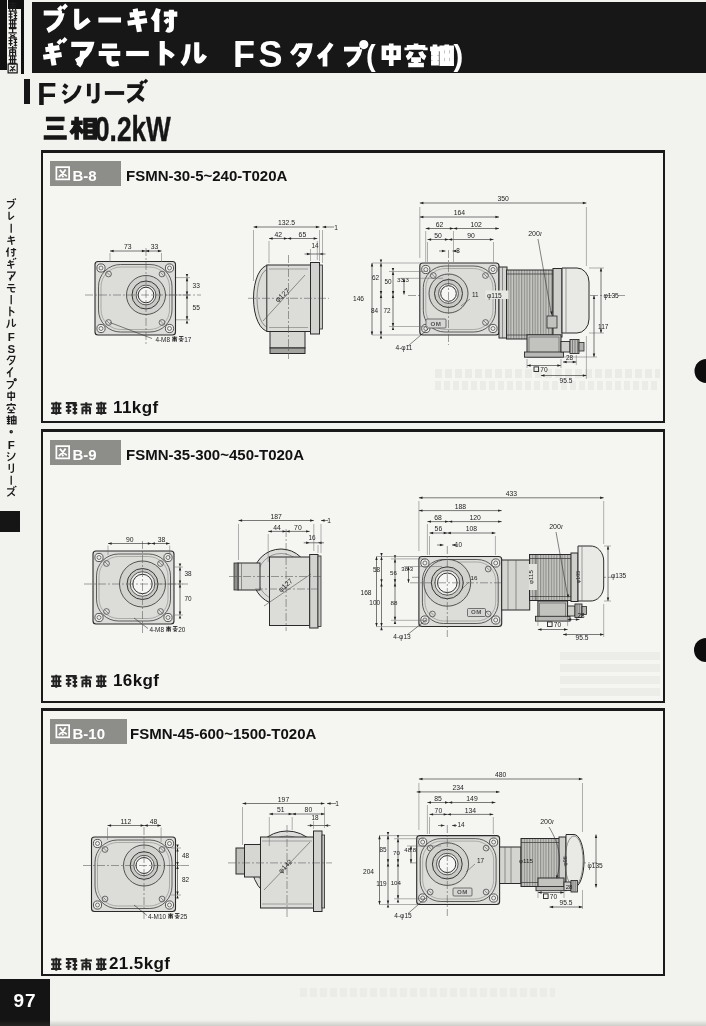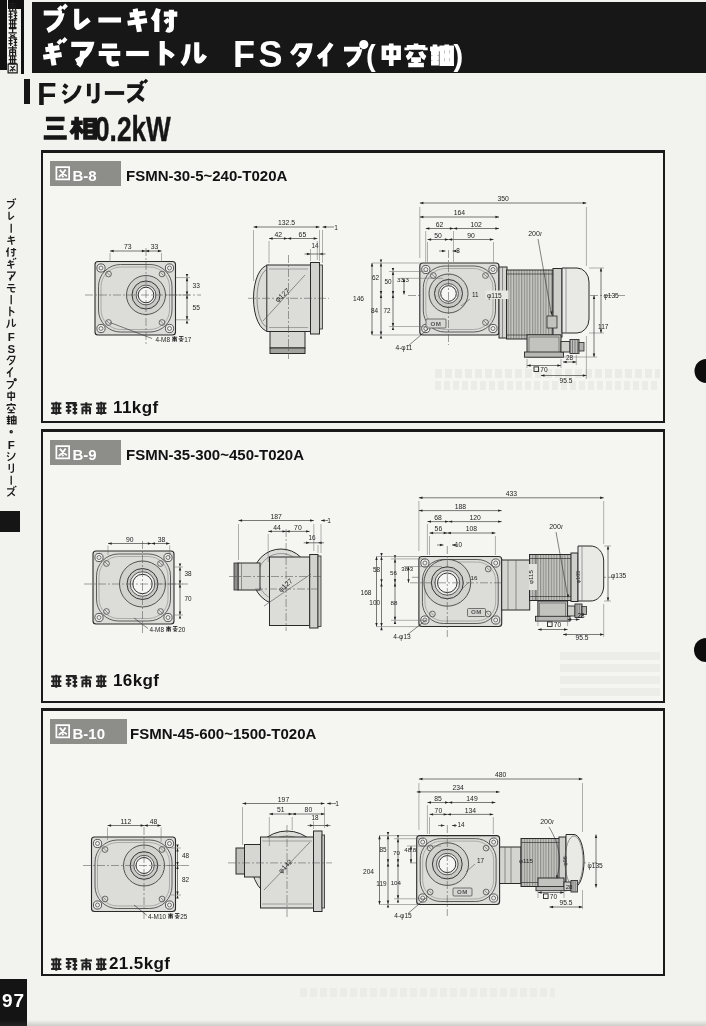--- a/index.html
+++ b/index.html
@@ -17,21 +17,21 @@
   <div class="abs" style="left:40.5px;top:429px;width:620px;height:269px;border:2px solid #1a1a1a;border-top-width:3.5px;background:#f5f5f2;"></div>
   <div class="abs" style="left:40.5px;top:708px;width:620px;height:262.5px;border:2px solid #1a1a1a;border-top-width:3.5px;background:#f5f5f2;"></div>
 
   <div class="abs" style="left:31.5px;top:2px;width:674.5px;height:70.5px;background:#171717;"></div>
 
   <div class="abs" style="left:0;top:0;width:7px;height:70px;background:#111;"></div>
   <div class="abs" style="left:7.5px;top:0;width:13.5px;height:8.5px;background:#111;"></div>
   <div class="abs" style="left:20.5px;top:0;width:3.2px;height:74px;background:#111;"></div>
   <div class="abs" style="left:0;top:511px;width:20px;height:21px;background:#151515;"></div>
   <div class="abs" style="left:24px;top:79px;width:6px;height:24.5px;background:#151515;"></div>
-  <div class="abs" style="left:0;top:979px;width:27px;height:47px;background:#141414;color:#fff;
+  <div class="abs" style="left:0;top:979px;width:50px;height:47px;background:#141414;color:#fff;
        font-weight:bold;font-size:19px;letter-spacing:1px;text-align:center;line-height:44px;">97</div>
 
   <div class="abs" style="left:49.5px;top:160.5px;width:71px;height:25px;background:#8d8d8a;"></div>
   <div class="abs" style="left:49.5px;top:439.5px;width:71px;height:25px;background:#8d8d8a;"></div>
   <div class="abs" style="left:49.5px;top:718.5px;width:77px;height:25px;background:#8d8d8a;"></div>
 
   <div class="abs" style="left:435px;top:369px;width:225px;height:9px;background:repeating-linear-gradient(90deg,#eaeae7 0 7px,#f5f5f2 7px 10px);"></div>
   <div class="abs" style="left:435px;top:381px;width:225px;height:9px;background:repeating-linear-gradient(90deg,#ebebe8 0 6px,#f5f5f2 6px 9px);"></div>
   <div class="abs" style="left:560px;top:652px;width:100px;height:44px;background:repeating-linear-gradient(0deg,#ececE9 0 8px,#f5f5f2 8px 12px);"></div>
   <div class="abs" style="left:300px;top:988px;width:255px;height:9px;background:repeating-linear-gradient(90deg,#ebebe8 0 7px,#f2f2ef 7px 10px);"></div>

